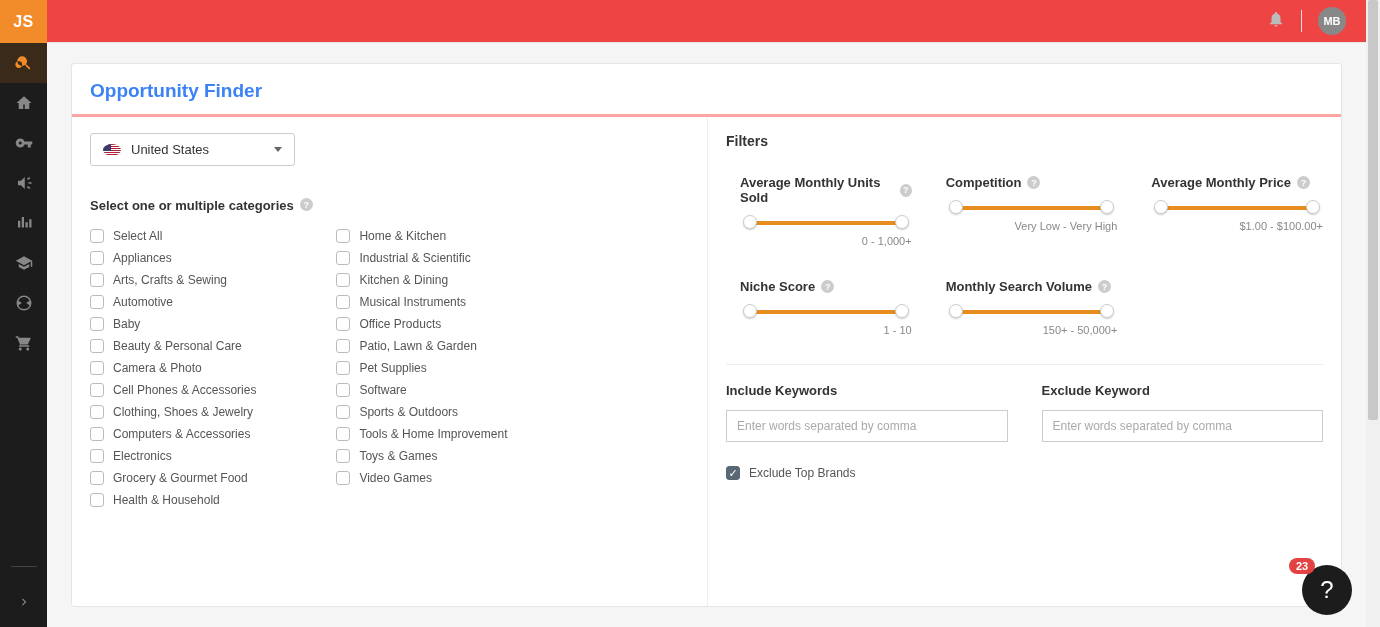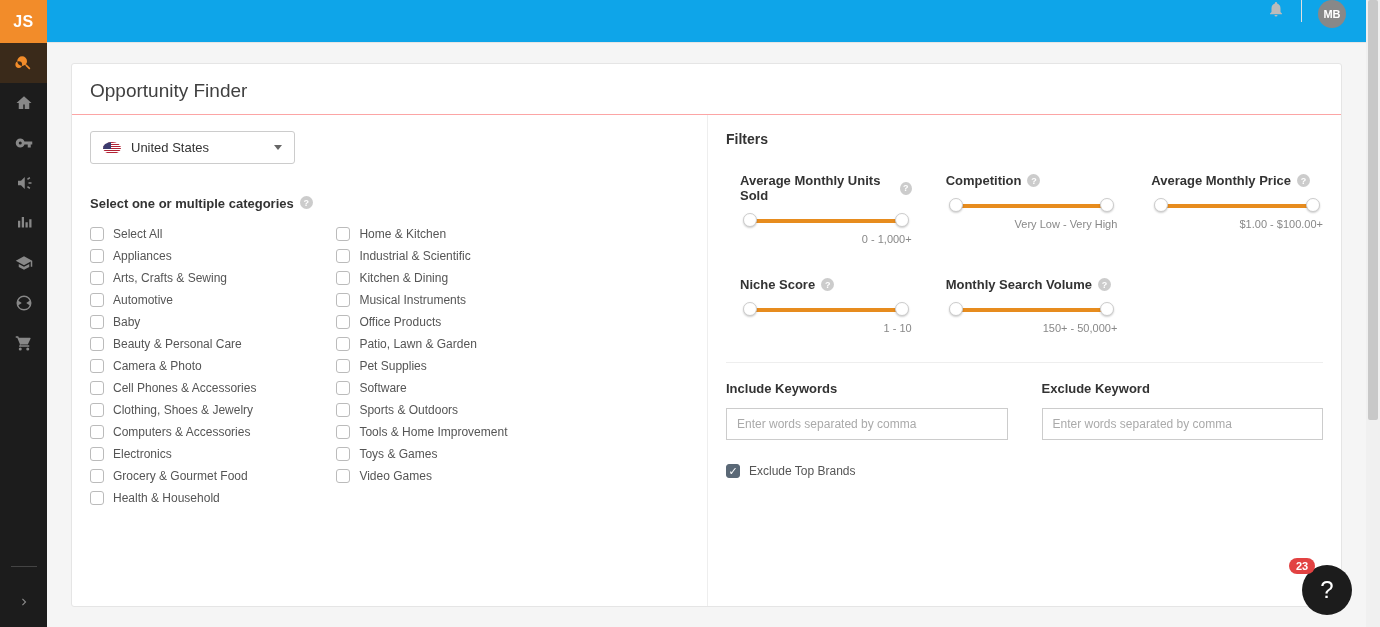--- a/index.html
+++ b/index.html
@@ -64,23 +64,24 @@
     color: #888;
     margin-bottom: 10px;
     cursor: pointer;
   }
   
   .topbar {
     position: absolute;
     left: 47px; top: 0;
     right: 14px;
     height: 43px;
-    background: #0ea5e9;
+    background: #ef4444;
     border-bottom: 1px solid #e5e5e5;
     display: flex;
+    align-items: center;
     justify-content: flex-end;
     padding-right: 20px;
   }
   .bell {
     color: #bbb;
     margin-right: 16px;
     cursor: pointer;
   }
   .bell svg { width: 18px; height: 18px; fill: currentColor; }
   .top-divider {
@@ -112,22 +113,22 @@
     flex-direction: column;
   }
   .card-head {
     display: flex;
     align-items: center;
     justify-content: space-between;
     padding: 16px 18px 12px 18px;
   }
   .page-title {
     font-size: 19px;
-    font-weight: 400;
-    color: #404040;
+    font-weight: 700;
+    color: #3b82f6;
   }
   .head-right {
     display: flex;
     align-items: center;
     gap: 14px;
   }
   .progress-wrap {
     display: flex;
     flex-direction: column;
     align-items: flex-end;
@@ -150,21 +151,21 @@
     border-radius: 3px;
     font-size: 13px;
     color: #333;
     cursor: pointer;
     display: flex;
     align-items: center;
   }
   .card-body {
     flex: 1;
     display: flex;
-    border-top: 1px solid #fca5a5;
+    border-top: 3px solid #fca5a5;
     overflow: hidden;
   }
   .left-col {
     width: 636px;
     padding: 16px 18px;
     border-right: 1px solid #eee;
     overflow: hidden;
   }
   .right-col {
     flex: 1;

